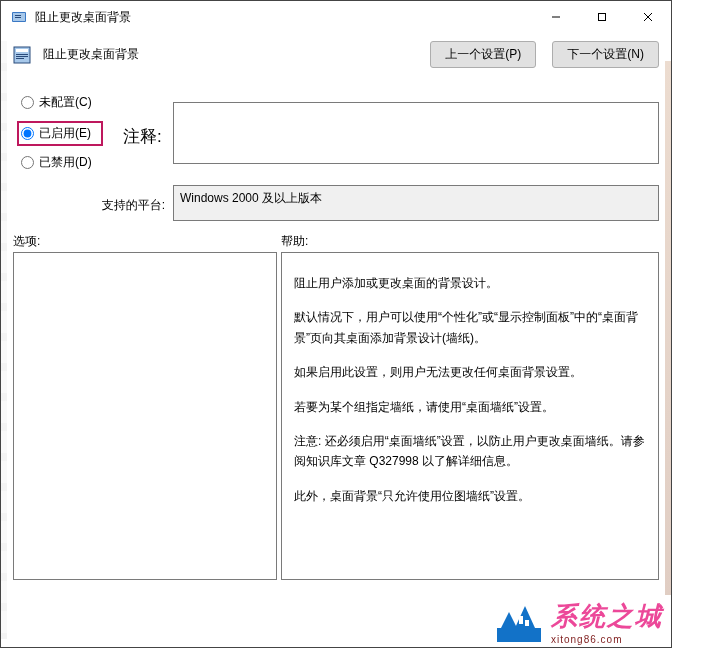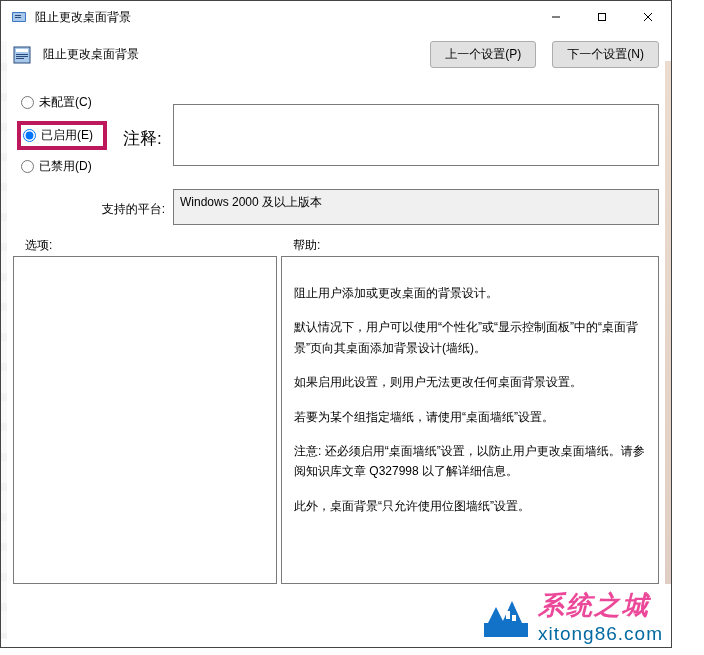--- a/index.html
+++ b/index.html
@@ -13,40 +13,40 @@
 .win-btn svg { stroke: #000; }
 .toolbar { display: flex; align-items: center; padding: 8px 12px 12px 12px; gap: 8px; }
 .toolbar .doc-icon { width: 18px; height: 18px; margin-right: 4px; }
 .toolbar .policy-name { font-size: 12px; color: #000; }
 .nav-buttons { margin-left: auto; display: flex; gap: 16px; }
 .nav-btn { padding: 4px 14px; border: 1px solid #adadad; background: #e1e1e1; border-radius: 3px; font-size: 12px; cursor: pointer; font-family: inherit; }
 .config-row { display: flex; align-items: center; padding: 0 12px; margin-top: 8px; }
 .radio-col { width: 110px; padding-top: 6px; padding-left: 8px; }
 .radio-opt { display: flex; align-items: center; margin-bottom: 10px; cursor: pointer; }
 .radio-opt input { margin-right: 5px; }
-.radio-opt.highlighted { border: 4px solid #be185d; padding: 2px 10px 2px 2px; margin-left: -4px; margin-bottom: 8px; display: inline-flex; }
+.radio-opt.highlighted { border: 2px solid #be185d; padding: 2px 10px 2px 2px; margin-left: -4px; margin-bottom: 8px; display: inline-flex; }
 .comment-label { width: 50px; padding-top: 4px; font-size: 17px; }
 .comment-field { flex: 1; }
 .textarea { width: 100%; height: 62px; border: 1px solid #7a7a7a; background: #fff; resize: none; font-family: inherit; font-size: 12px; padding: 2px 4px; overflow-y: scroll; }
 .platform-row { display: flex; align-items: center; padding: 4px 12px 8px 12px; }
 .platform-row .plabel { width: 160px; text-align: right; padding-right: 8px; padding-top: 4px; font-size: 12px; }
 .platform-box { flex: 1; border: 1px solid #7a7a7a; background: #f0f0f0; padding: 4px 6px; height: 36px; font-size: 12px; overflow-y: scroll; }
-.labels-row { display: flex; padding: 4px 12px 2px 24px; }
+.labels-row { display: flex; padding: 4px 12px 2px 12px; }
 .labels-row .l1 { width: 268px; font-size: 12px; }
 .labels-row .l2 { font-size: 12px; }
 .panels { display: flex; padding: 0 12px 12px 12px; gap: 4px; }
 .panel { border: 1px solid #7a7a7a; background: #fff; height: 328px; }
 .panel.left { width: 264px; }
-.panel.right { flex: 1; padding: 26px 12px; font-size: 12px; line-height: 1.7; overflow-y: auto; }
+.panel.right { flex: 1; padding: 20px 12px; font-size: 12px; line-height: 1.7; overflow-y: auto; }
 .panel.right p { margin-bottom: 14px; }
 .watermark { position: absolute; right: 0; bottom: 0; display: flex; align-items: center; gap: 8px; background: #fff; padding: 4px 8px 2px 8px; }
 .wm-logo { width: 48px; height: 44px; }
 .wm-text { display: flex; flex-direction: column; }
 .wm-main { font-size: 26px; font-weight: bold; color: #ec4899; font-style: italic; letter-spacing: 2px; }
-.wm-sub { font-size: 19px; color: #0369a1; letter-spacing: 1px; }
+.wm-sub { font-size: 10px; color: #7f1d1d; letter-spacing: 1px; }
 .side-strip { position: absolute; left: 0; top: 40px; bottom: 8px; width: 6px; background: repeating-linear-gradient(180deg,#eee,#eee 22px,#ddd 22px,#ddd 30px); opacity: .35; }
 .right-strip { position: absolute; right: 0; top: 60px; width: 6px; height: 560px; background: linear-gradient(#c99b78,#a56f52); opacity: .35; }
 </style>
 </head>
 <body>
 
 <div class="window">
   <div class="side-strip"></div>
   <div class="right-strip"></div>
 

